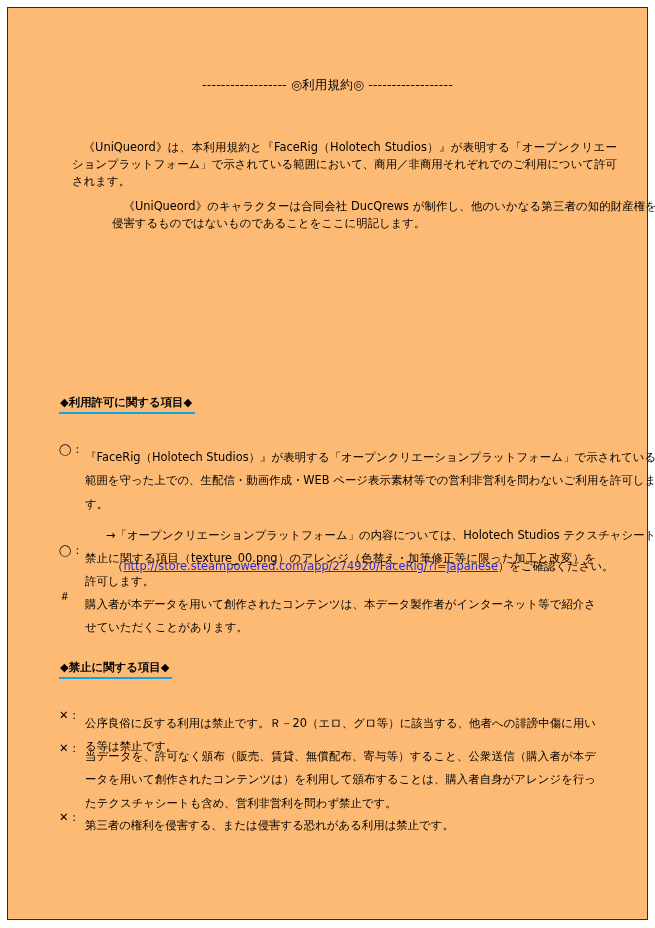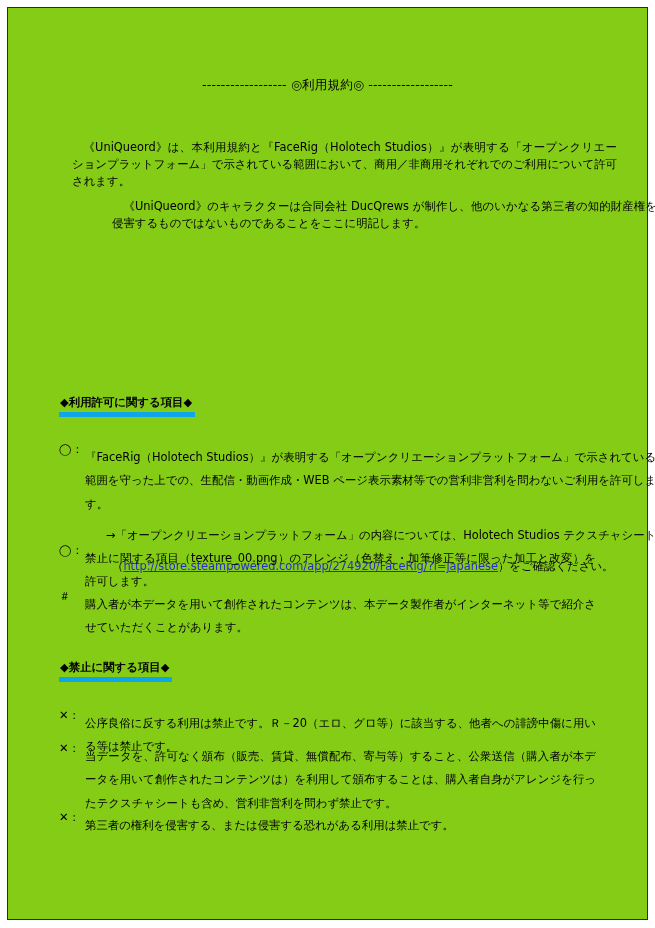--- a/index.html
+++ b/index.html
@@ -15,21 +15,21 @@
     overflow: hidden;
   }
   #page {
     position: absolute;
     left: 7px;
     top: 7px;
     width: 641px;
     height: 913px;
     border: 1px solid #2b2b2b;
     box-sizing: border-box;
-    background: #84cc16;
+    background: #fdba74;
   }
   .inner {
     position: relative;
     width: 100%;
     height: 100%;
   }
 
   
   .doc-title {
     position: absolute;
@@ -62,21 +62,21 @@
   
   .section-heading {
     position: absolute;
     left: 51px;
     font-size: 11.4px;
     font-weight: 700;
     line-height: 18px;
     white-space: nowrap;
   }
   .section-heading span.hd-text {
-    border-bottom: 5px solid #0ea5e9;
+    border-bottom: 2px solid #0ea5e9;
     padding: 0 3px 1px 1px;
     display: inline-block;
   }
 
   
   .item {
     position: absolute;
     left: 51px;
     width: 545px;
     font-size: 11.4px;

